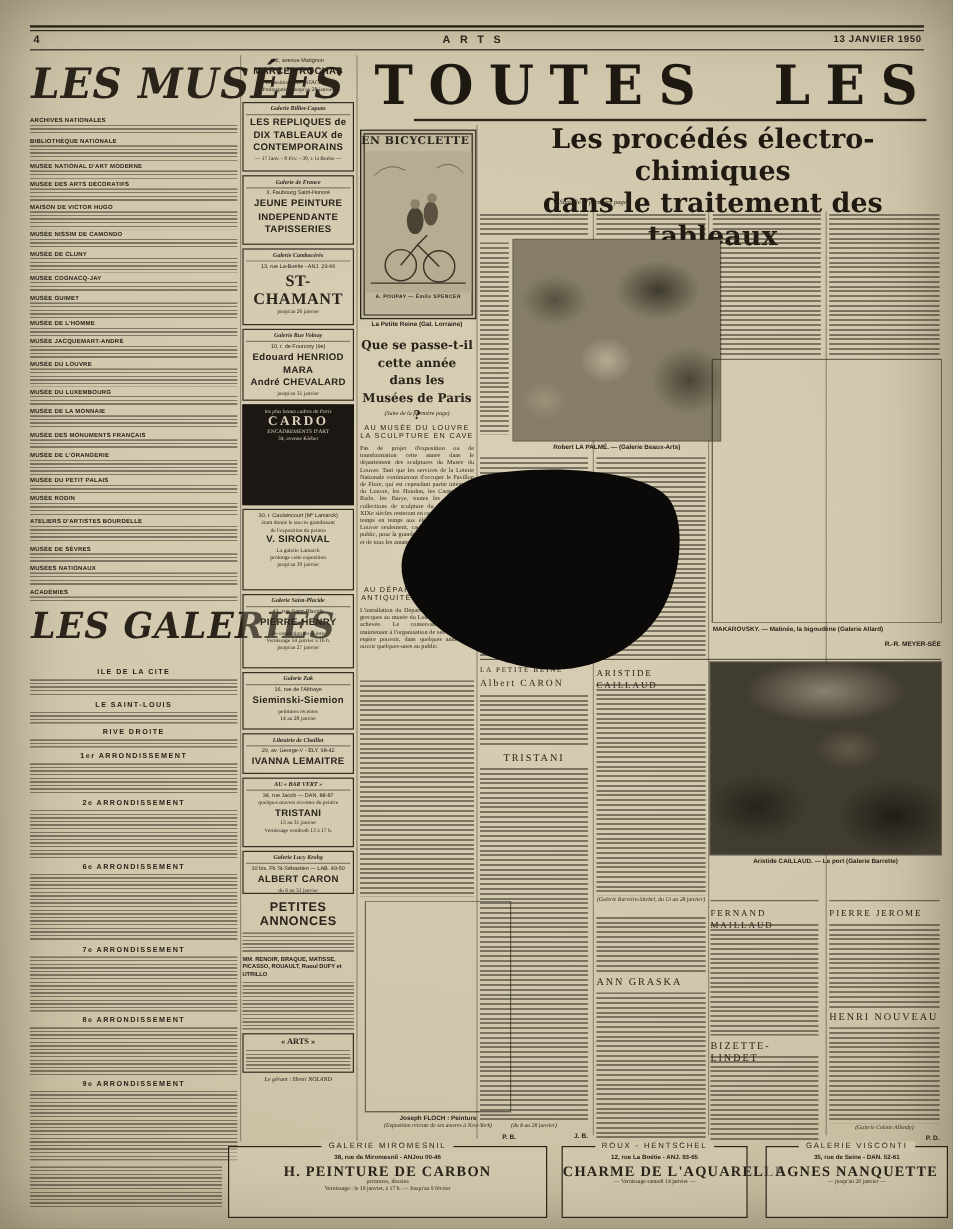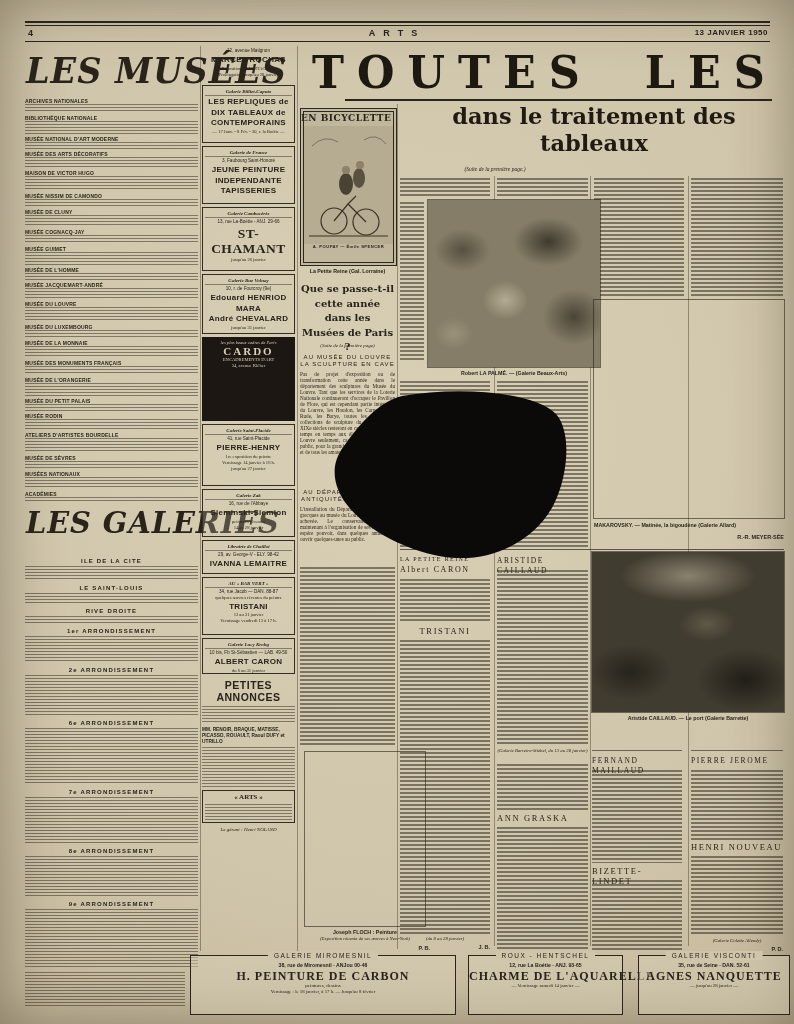--- a/index.html
+++ b/index.html
@@ -260,20 +260,29 @@
           <div class="ad-name">MARA</div>
           <div class="ad-name">André CHEVALARD</div>
           <div class="ad-post">jusqu'au 31 janvier</div>
         </div>
         <div class="ad dark" style="height: 78px;">
           <div class="ad-pre">les plus beaux cadres de Paris</div>
           <div class="ad-name">CARDO</div>
           <div class="ad-post">ENCADREMENTS D'ART</div>
           <div class="ad-post">34, avenue Kléber</div>
         </div>
+        <div class="ad " style="height: 62px;">
+          <div class="ad-a">30, r. Caulaincourt (Mº Lamarck)</div>
+          <div class="ad-pre">étant donné le succès grandissant</div>
+          <div class="ad-pre">de l'exposition du peintre</div>
+          <div class="ad-name">V. SIRONVAL</div>
+          <div class="ad-post">La galerie Lamarck</div>
+          <div class="ad-post">prolonge cette exposition</div>
+          <div class="ad-post">jusqu'au 30 janvier</div>
+        </div>
         <div class="ad " style="height: 56px;">
           <div class="ad-g">Galerie Saint-Placide</div>
           <div class="ad-a">41, rue Saint-Placide</div>
           <div class="ad-name">PIERRE-HENRY</div>
           <div class="ad-post">1re exposition du peintre</div>
           <div class="ad-post">Vernissage 14 janvier à 16 h.</div>
           <div class="ad-post">jusqu'au 27 janvier</div>
         </div>
         <div class="ad " style="height: 42px;">
           <div class="ad-g">Galerie Zak</div>
@@ -358,20 +367,21 @@
        radial-gradient(45px 30px at 30% 80%, #6b6452 0%, rgba(0,0,0,0) 75%),
        radial-gradient(25px 45px at 52% 60%, #8a english8271 0%, rgba(0,0,0,0) 70%),
        #ada692;"></div>
   <div class="abs cap" style="left:300px;top:929px;width:130px;text-align:center;">Joseph FLOCH : Peinture</div>
   <div class="abs endnote" style="left:296px;top:936px;width:138px;">(Exposition récente de ses œuvres à New-York)</div>
   <div class="abs sig" style="left:330px;top:945px;width:100px;">P. B.</div>
 
   <div class="abs" style="left:312px;top:48px;width:463px;text-align:center;font-family:'DejaVu Serif',serif;font-weight:900;font-size:43px;line-height:48px;letter-spacing:13px;word-spacing:24px;white-space:nowrap;color:#1d1810;transform:scaleY(1.05);">TOUTES LES</div>
   <div class="hrule" style="left:345px;top:99px;width:427px;height:1.5px;"></div>
   <div class="abs" style="left:400px;top:103px;width:388px;text-align:center;font-family:'DejaVu Serif',serif;font-weight:700;font-size:22.5px;line-height:27px;color:#201a12;">
+    <div>Les procédés électro-chimiques</div>
     <div>dans le traitement des tableaux</div>
   </div>
   <div class="abs ital" style="left:400px;top:166px;width:190px;text-align:center;font-size:5.5px;">(Suite de la première page.)</div>
 
   <div class="abs tx" style="left:400px;top:178px;width:90px;height:20px;"></div>
   <div class="abs tx" style="left:497px;top:178px;width:91px;height:20px;"></div>
   <div class="abs tx" style="left:400px;top:202px;width:24px;height:160px;"></div>
   <div class="abs tx" style="left:400px;top:381px;width:90px;height:166px;"></div>
   <div class="abs tx" style="left:497px;top:381px;width:91px;height:166px;"></div>
   <div class="abs tx" style="left:594px;top:178px;width:90px;height:118px;"></div>

